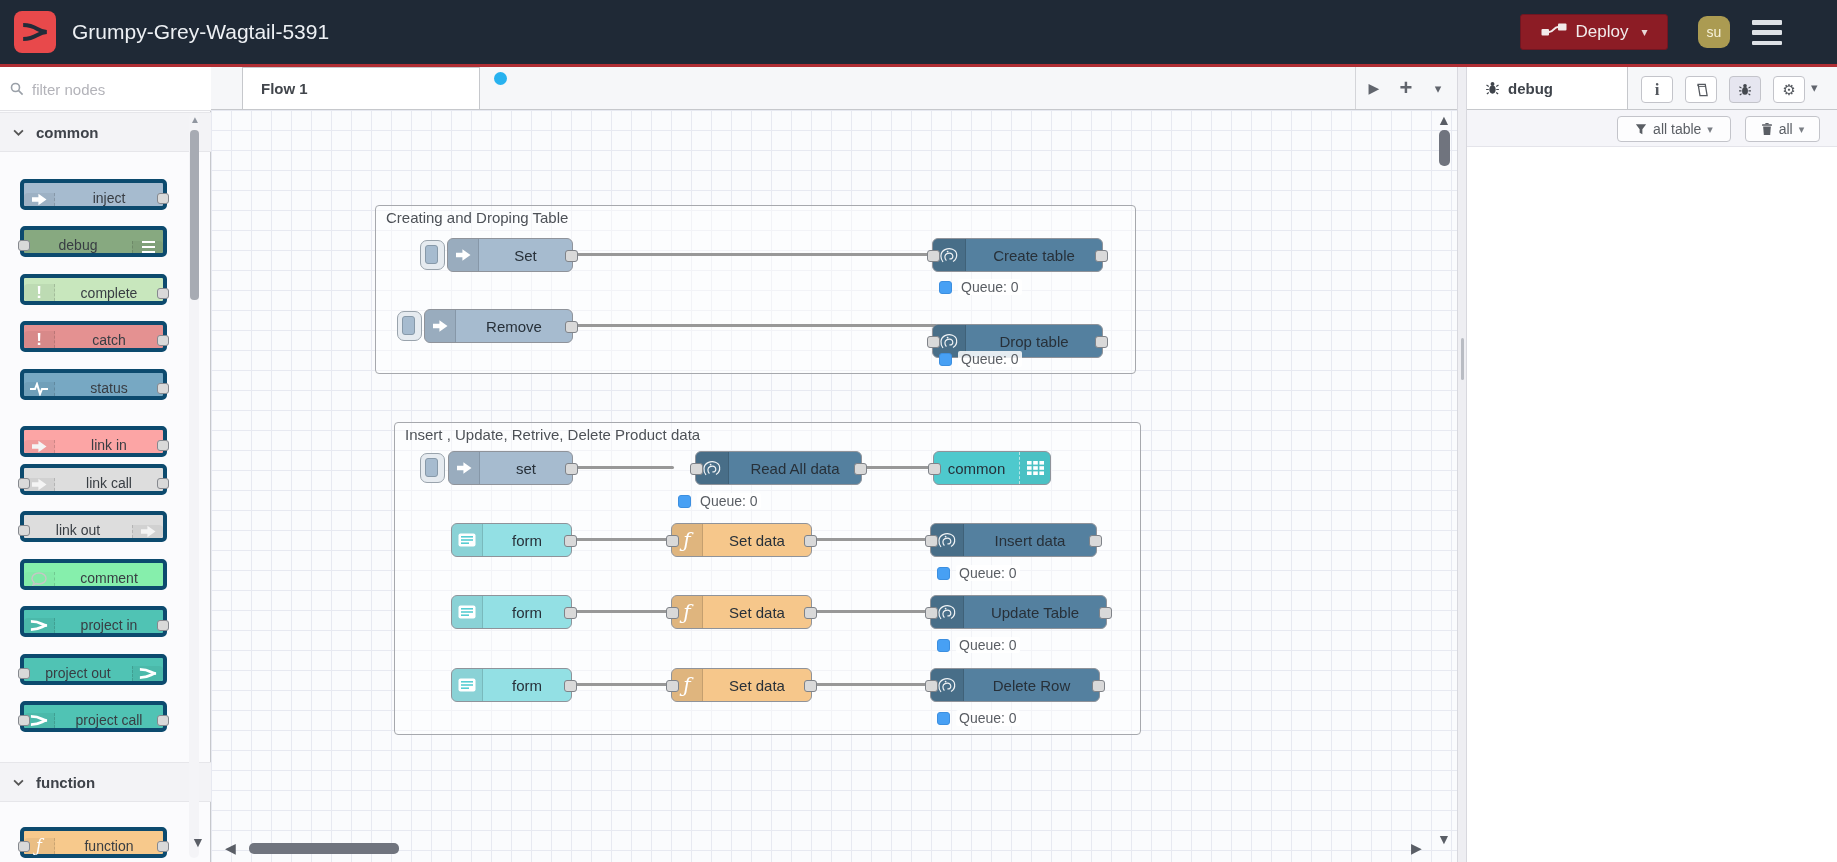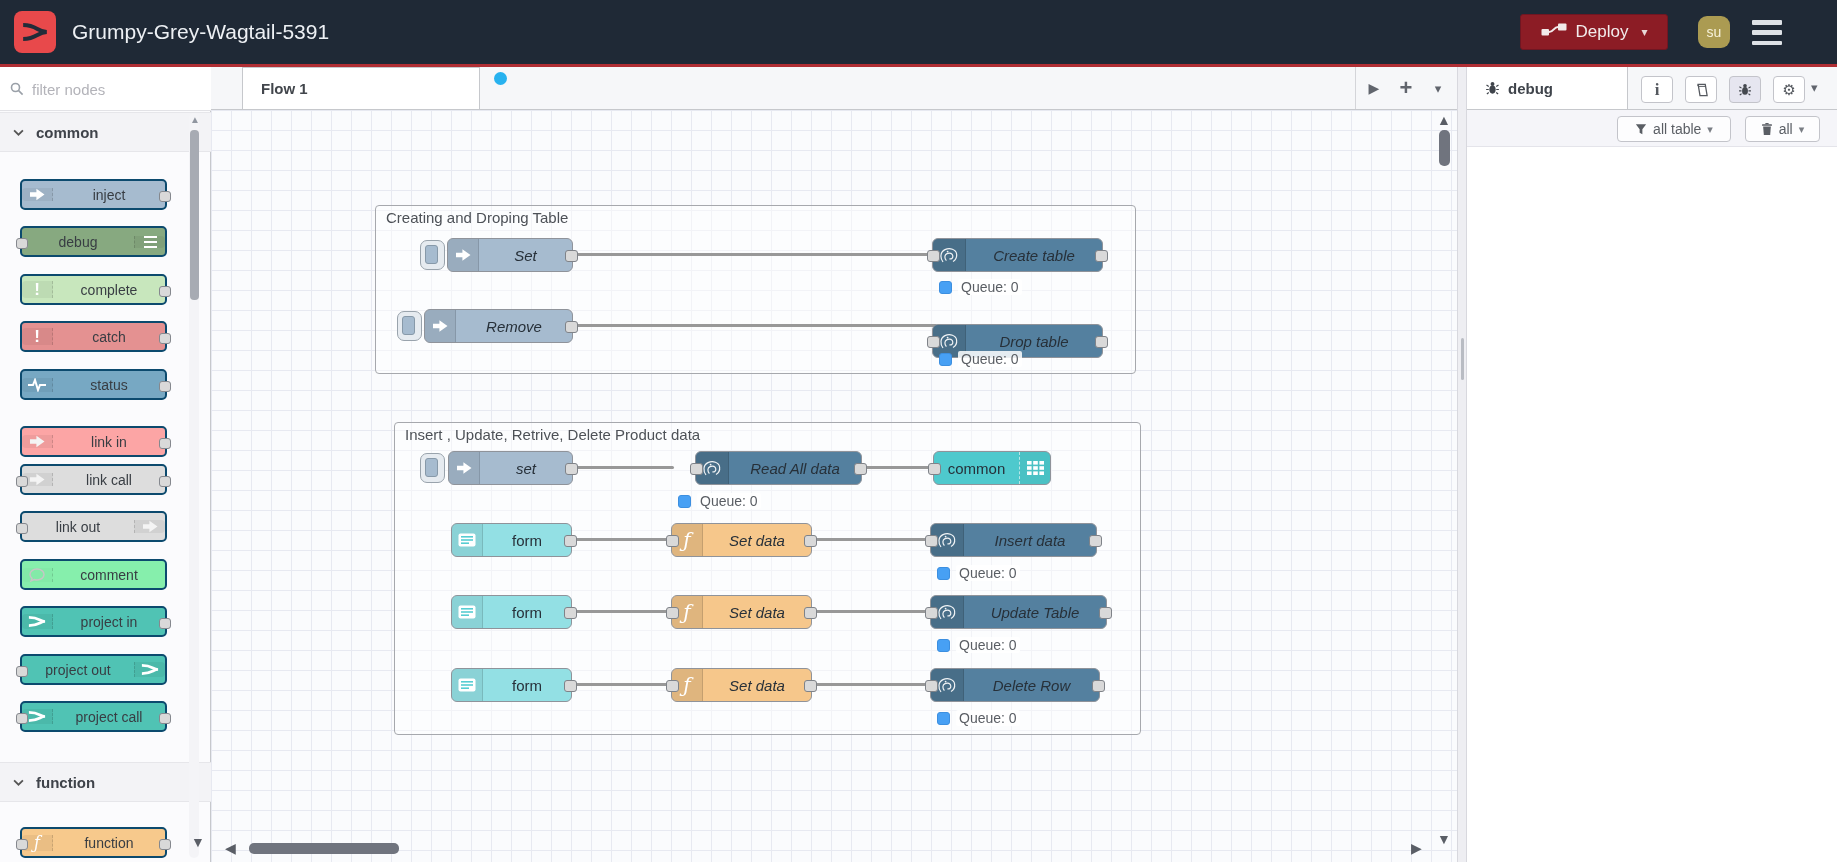--- a/index.html
+++ b/index.html
@@ -26,22 +26,22 @@
   #psearch{position:absolute;left:0;top:0;width:211px;height:44px;border-bottom:1px solid #e2e2e6;box-sizing:border-box;background:#fff;}
   #psearch svg{position:absolute;left:10px;top:15px;}
   #psearch input{position:absolute;left:30px;top:8px;width:160px;height:26px;border:none;outline:none;font-size:15px;
                  font-family:"Liberation Sans",sans-serif;color:#444;background:transparent;}
   #psearch input::placeholder{color:#b3b3b9;}
   .cathdr{position:absolute;left:0;width:211px;height:40px;background:#f3f3f6;border-top:1px solid #e6e6ea;border-bottom:1px solid #e6e6ea;
           box-sizing:border-box;display:flex;align-items:center;cursor:pointer;}
   .cathdr svg{margin-left:13px;}
   .cathdr .clabel{margin-left:12px;font-size:15px;font-weight:bold;color:#3f434a;}
 
-  .pnode{position:absolute;left:20px;width:147px;height:31px;border-radius:5px;border:2px solid #0c4a6e;
-         box-sizing:border-box;display:flex;align-items:center;font-size:14px;color:#383d43;cursor:grab;}
+  .pnode{position:absolute;left:20px;width:147px;height:31px;border-radius:5px;border:4px solid #0c4a6e;
+         box-sizing:border-box;display:flex;align-items:flex-end;font-size:14px;color:#383d43;cursor:grab;}
   .pzone{width:30px;display:flex;align-items:center;justify-content:center;border-right:1px dashed rgba(0,0,0,.14);
          background:rgba(0,0,0,.05);border-radius:4px 0 0 4px;}
   .pzone.r{border-right:none;border-left:1px dashed rgba(0,0,0,.14);border-radius:0 4px 4px 0;}
   .plbl{flex:1;display:flex;align-items:center;justify-content:center;white-space:nowrap;}
   .pport{position:absolute;width:10px;height:9px;top:10px;background:#d9d9d9;border:1px solid #85888e;border-radius:3px;}
   .pport.l{left:-6px;} .pport.r{right:-6px;}
 
   .arrow{width:15px;height:13px;background:#fff;
          clip-path:polygon(0 33%,46% 33%,46% 6%,100% 50%,46% 94%,46% 67%,0 67%);}
   .arrow.dim{background:#f4f4f4;}
@@ -71,21 +71,21 @@
           background-size:20px 20px;}
   .group{position:absolute;border:1px solid #a6a8ad;border-radius:4px;background:rgba(255,255,255,.45);}
   .gtitle{position:absolute;left:10px;top:3px;font-size:15px;color:#4d5157;white-space:nowrap;}
   .wire{position:absolute;height:3px;background:#989898;border-radius:2px;}
   .fnode{position:absolute;height:34px;border-radius:6px;border:1px solid #8f939a;box-sizing:border-box;
          display:flex;align-items:stretch;font-size:15px;color:#273039;cursor:pointer;}
   .zone{width:30px;display:flex;align-items:center;justify-content:center;background:rgba(0,0,0,.08);
         border-right:1px solid rgba(0,0,0,.12);border-radius:5px 0 0 5px;}
   .zone.r{border-right:none;border-left:1px dashed rgba(255,255,255,.6);border-radius:0 5px 5px 0;background:rgba(0,0,0,.04);}
   .flbl{flex:1;display:flex;align-items:center;justify-content:center;white-space:nowrap;padding:0 6px;}
-  .it .flbl{font-style:italic;text-align:right;}
+  .it .flbl{text-align:right;}
   .port{position:absolute;width:11px;height:10px;top:11px;background:#d9d9d9;border:1px solid #7f8389;border-radius:3px;}
   .port.in{left:-6px;} .port.out{right:-6px;}
   .n-inject{background:#a6bbcf;} .n-pg{background:#54809f;} .n-pg .zone{background:rgba(0,0,0,.14);}
   .n-func{background:#f6c78b;} .n-func .zone{background:rgba(0,0,0,.09);}
   .n-form{background:#93e0e4;} .n-form .zone{background:rgba(0,0,0,.06);}
   .n-table{background:#4ec9cd;}
   .injbtn{position:absolute;width:25px;height:30px;border:1px solid #99a3ac;background:#e6ebf0;border-radius:7px;box-sizing:border-box;cursor:pointer;}
   .injbtn::after{content:"";position:absolute;left:4px;top:4px;width:11px;height:17px;background:#a6bbcf;border:1px solid #8799a9;border-radius:3px;}
   .queue{position:absolute;display:flex;align-items:center;gap:6px;font-size:14px;color:#5a5e64;}
   .queue .qtxt{background:rgba(255,255,255,.85);padding:0 3px;border-radius:2px;}

